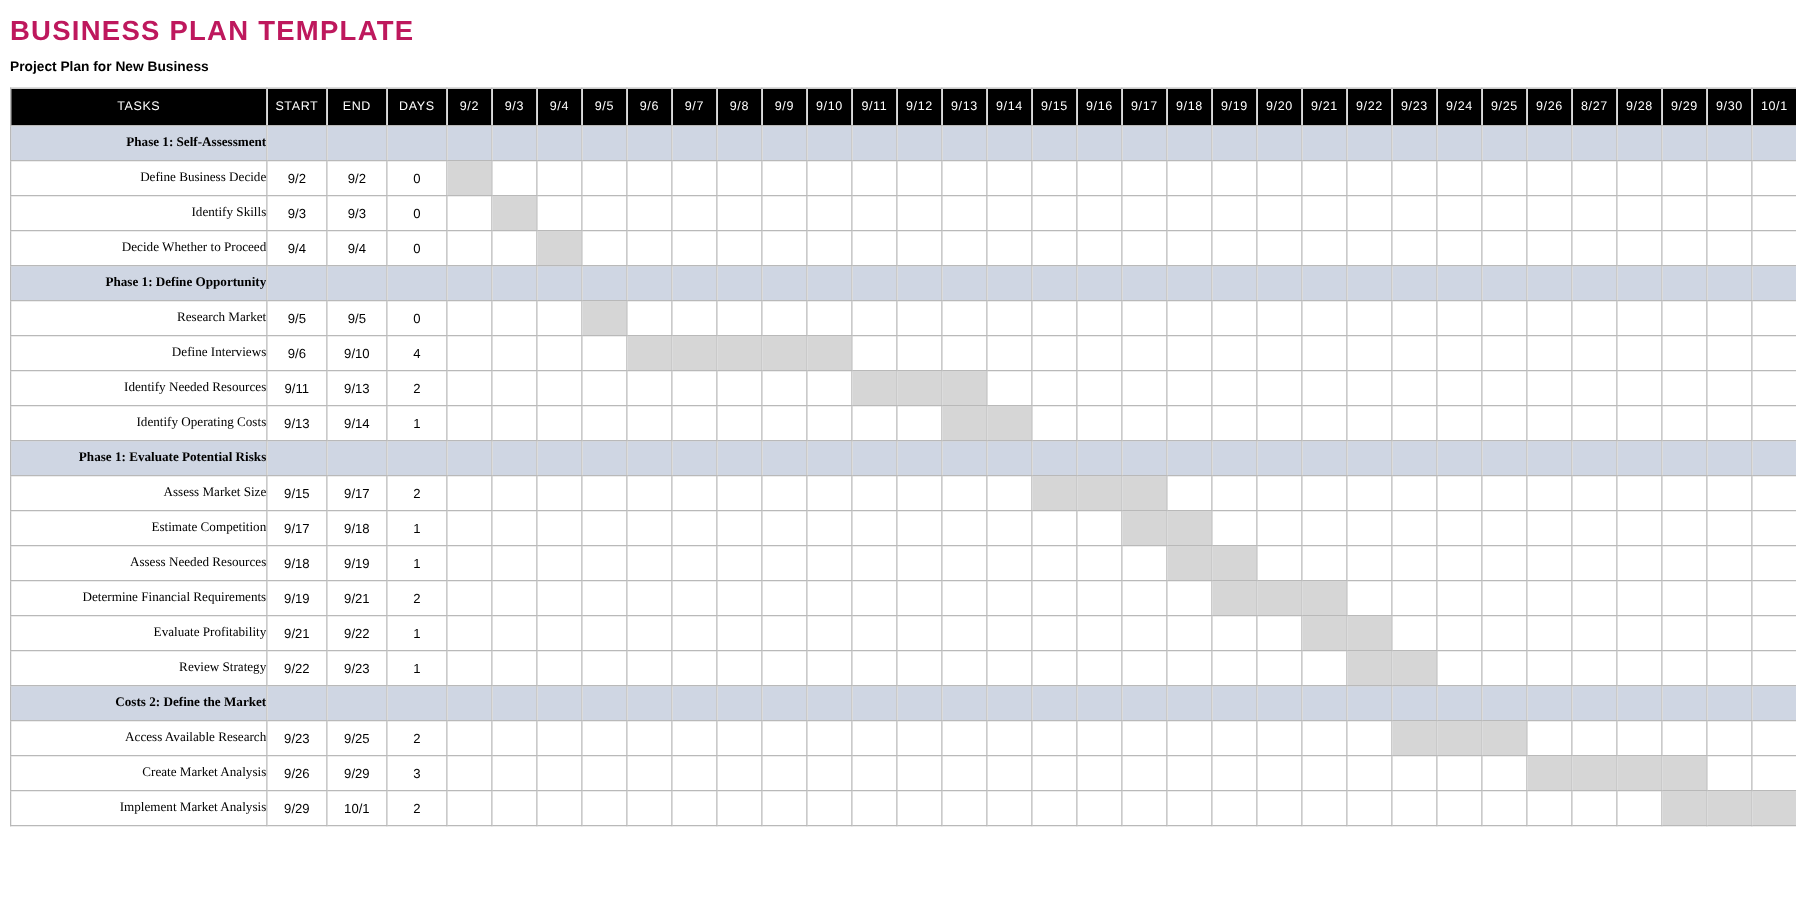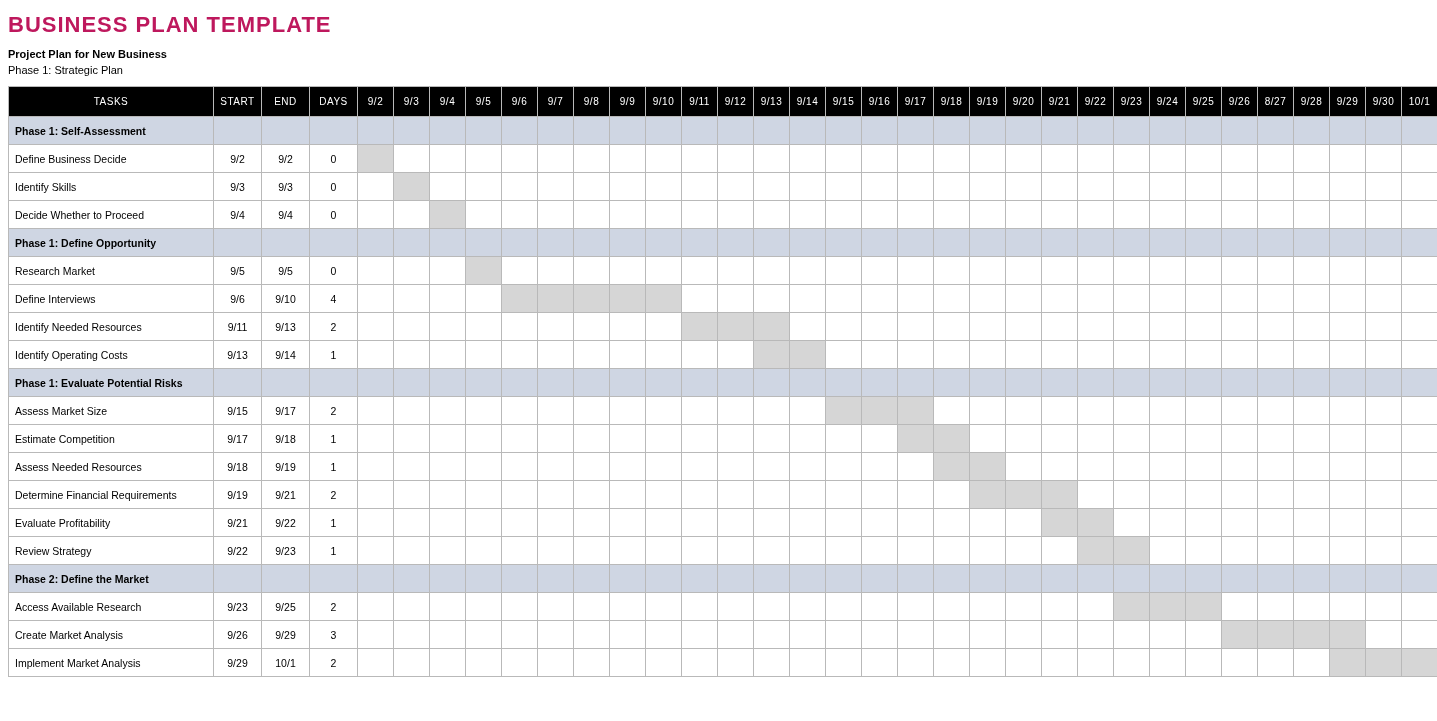--- a/index.html
+++ b/index.html
@@ -47,21 +47,21 @@
     font-weight: normal;
     text-align: center;
     height: 30px;
     font-size: 10px;
     letter-spacing: 0.5px;
   }
   col.task-col  { width: 205px; }
   col.num-col   { width: 48px; }
   col.date-col  { width: 36px; }
 
-  td.taskname { text-align: left; padding-left: 6px; }
+  td.taskname { text-align: right; padding-left: 6px; font-family: Liberation Serif, serif; }
   td.num      { text-align: center; }
   td.bar-cell { background: #fff; }
 
   tr.phase-row td {
     background: #cfd6e3;
     font-weight: bold;
   }
   tr.phase-row td.taskname {
     font-weight: bold;
   }
@@ -69,21 +69,20 @@
   td.filled {
     background: #d6d6d6;
   }
 </style>
 </head>
 <body>
 
 <div class="title">BUSINESS PLAN TEMPLATE</div>
 <div class="subtitle">Project Plan for New Business</div>
 <div id="meta-lines">
-    <div class="meta-line">Phase 1: Strategic Plan</div>
   </div>
 
 <table>
   <colgroup id="colgroup">
       <col class="task-col">
       <col class="num-col">
       <col class="num-col">
       <col class="num-col">
       <col class="date-col">
       <col class="date-col">
@@ -725,21 +724,21 @@
         <td class="bar-cell"></td>
         <td class="bar-cell"></td>
         <td class="bar-cell"></td>
         <td class="bar-cell"></td>
         <td class="bar-cell"></td>
         <td class="bar-cell"></td>
         <td class="bar-cell"></td>
         <td class="bar-cell"></td>
       </tr>
       <tr class="phase-row">
-        <td class="taskname">Phase 2: Define the Market</td>
+        <td class="taskname">Costs 2: Define the Market</td>
         <td class="num"></td>
         <td class="num"></td>
         <td class="num"></td>
         <td class="bar-cell"></td>
         <td class="bar-cell"></td>
         <td class="bar-cell"></td>
         <td class="bar-cell"></td>
         <td class="bar-cell"></td>
         <td class="bar-cell"></td>
         <td class="bar-cell"></td>

